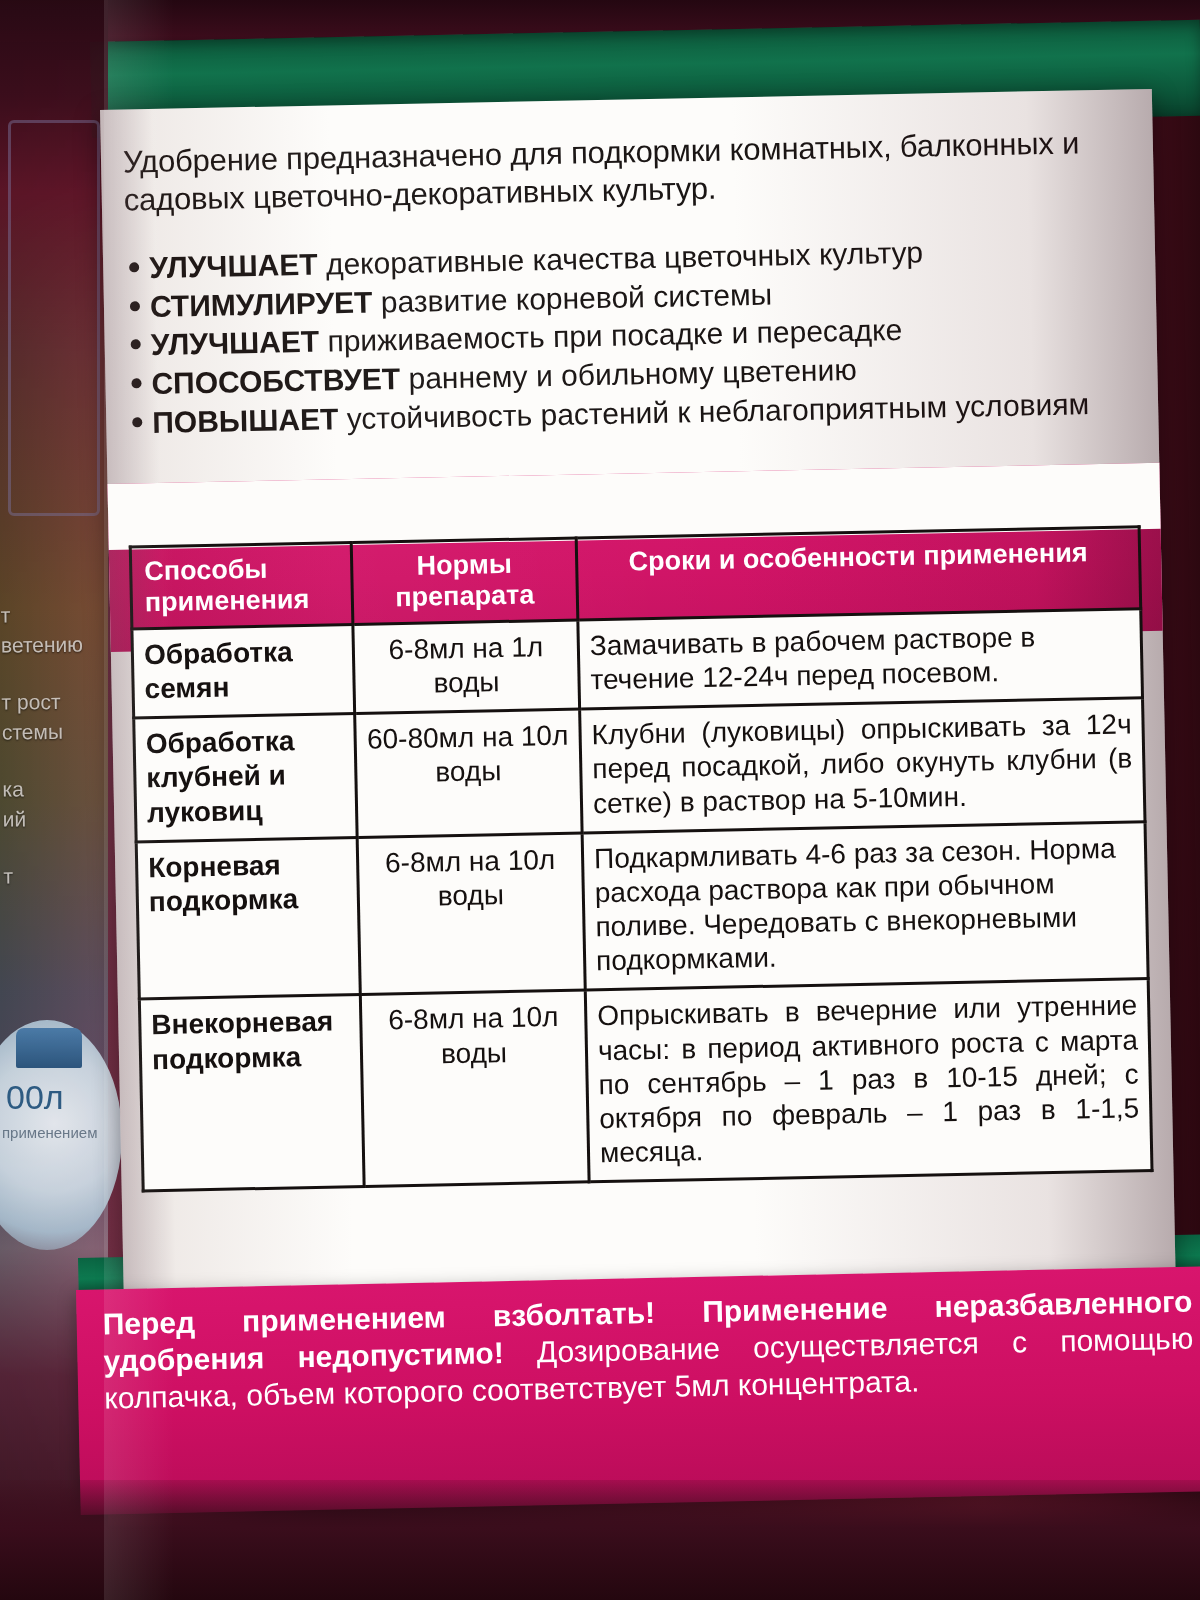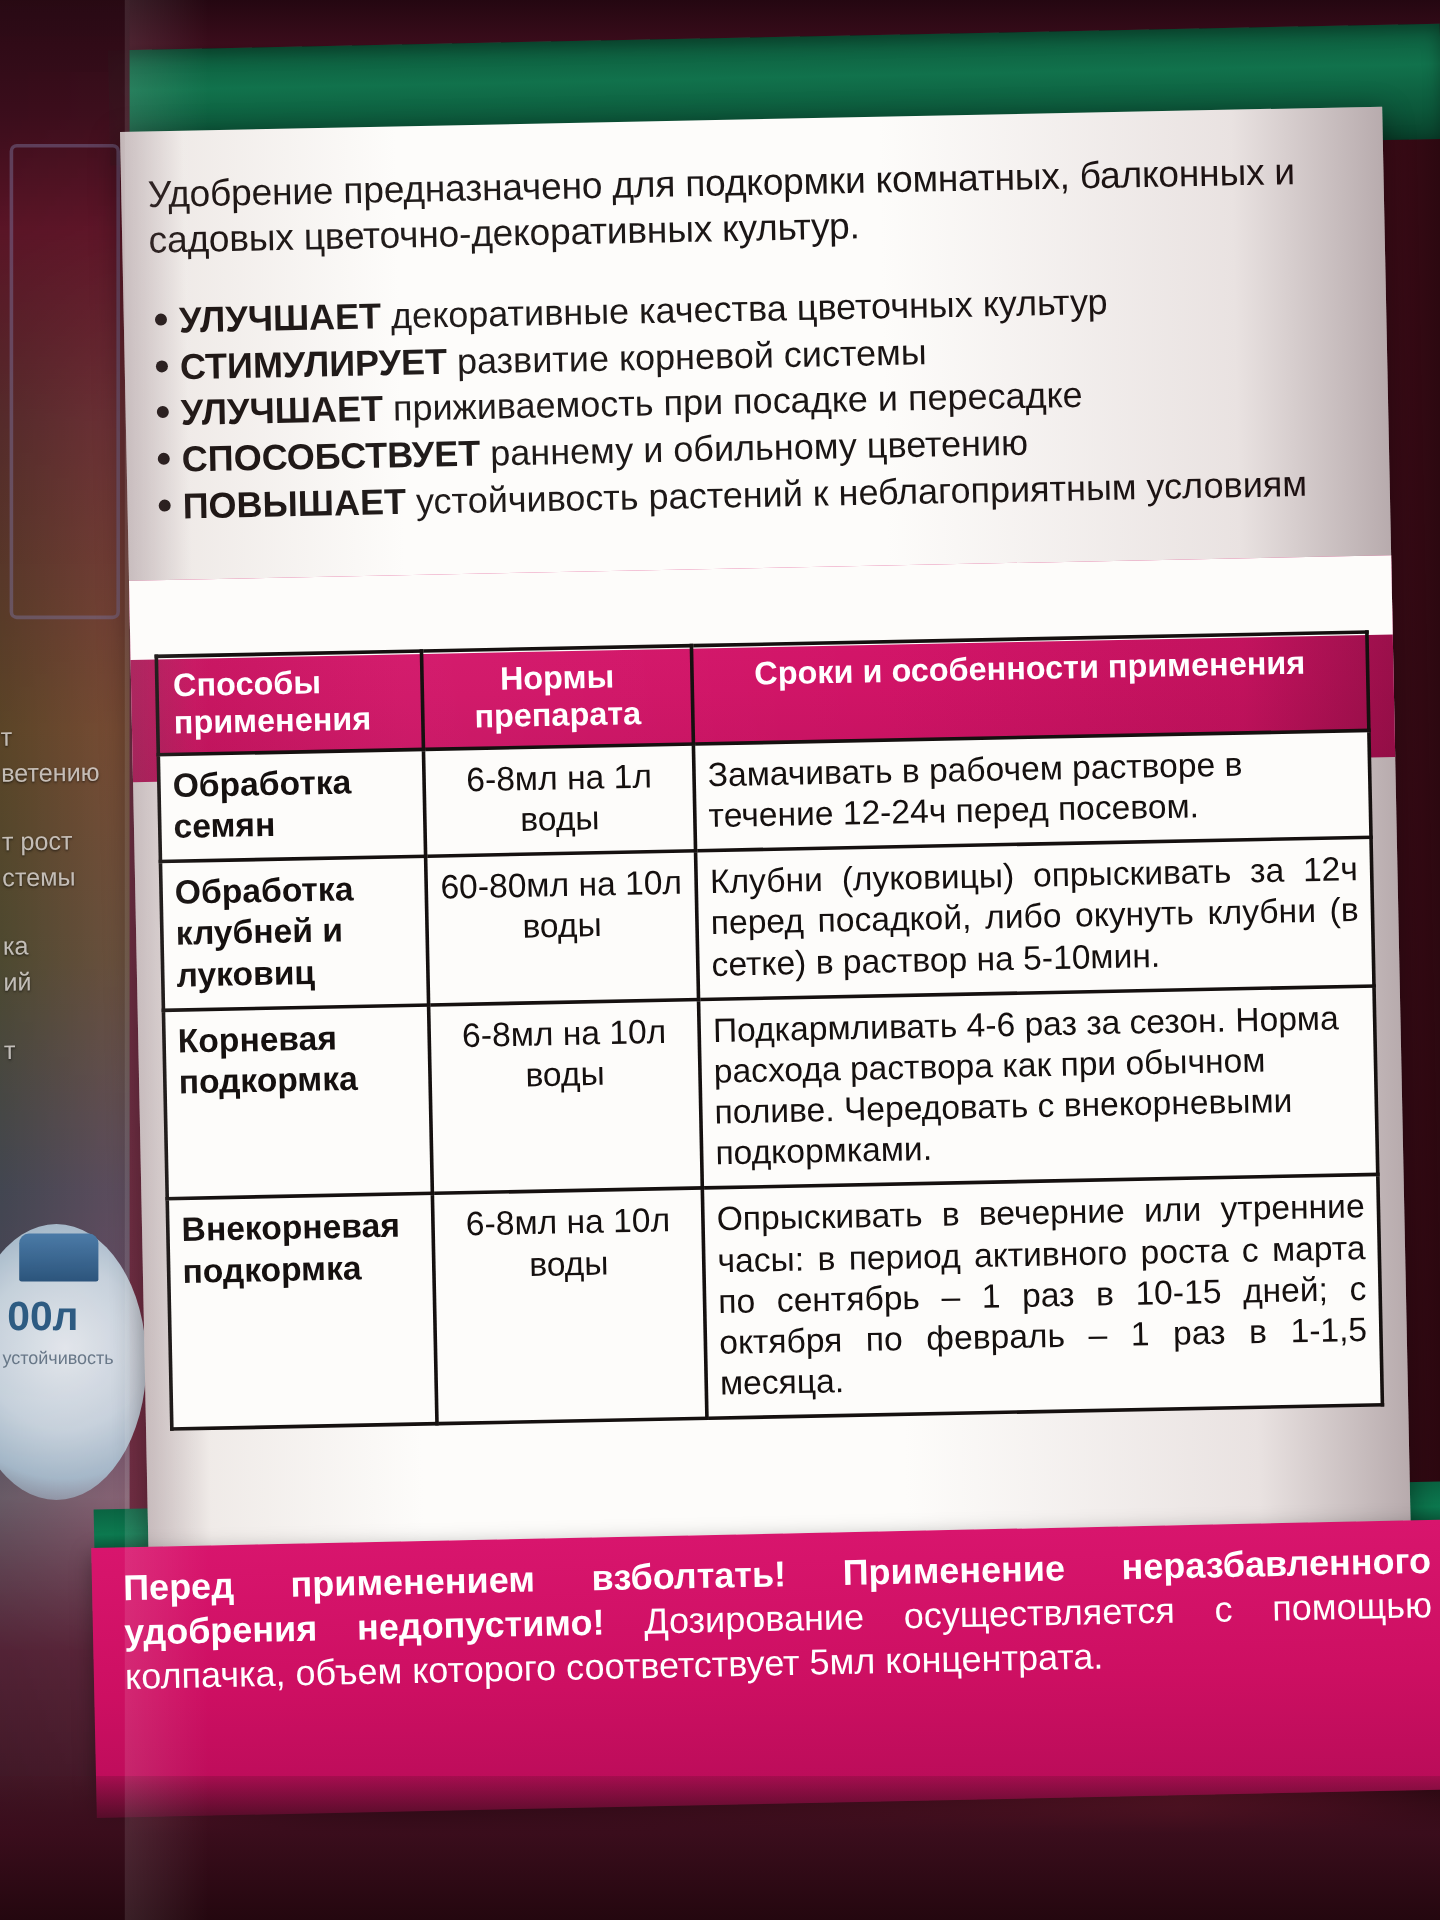--- a/index.html
+++ b/index.html
@@ -82,21 +82,21 @@
     top: 1020px;
     width: 150px;
     height: 230px;
     border-radius: 50%;
     background: radial-gradient(circle at 55% 45%, #eef3f7 0%, #cfdce6 45%, #a9bfd0 72%, rgba(120,140,160,0.2) 100%);
     opacity: 0.92;
     filter: blur(0.3px);
   }
   #left-badge .bd-t1 {
     position: absolute; left: 34px; top: 58px;
-    font-size: 34px; font-weight: bold; color: #2b5d86;
+    font-size: 34px; font-weight: normal; color: #2b5d86;
   }
   #left-badge .bd-t2 {
     position: absolute; left: 30px; top: 104px;
     font-size: 15px; color: #6a7c8c; width: 110px; line-height: 1.2;
   }
   #left-badge .bd-cap {
     position: absolute; left: 44px; top: 8px;
     width: 66px; height: 40px; border-radius: 8px 8px 2px 2px;
     background: linear-gradient(180deg,#4b7fae,#29567f);
   }
@@ -307,21 +307,21 @@
     <div style="height:26px"></div>
     <div>ка</div>
     <div>ий</div>
     <div style="height:26px"></div>
     <div>т</div>
   </div>
 
   <div id="left-badge">
     <div class="bd-cap"></div>
     <div class="bd-t1">00л</div>
-    <div class="bd-t2">устойчивость</div>
+    <div class="bd-t2">применением</div>
   </div>
 
   <div class="wm" style="left:340px; top:150px;">НИССА</div>
   <div class="wm" style="left:820px; top:128px;">НИССА</div>
   <div class="wm" style="left:230px; top:470px;">НИССА</div>
   <div class="wm" style="left:905px; top:700px;">НИССА</div>
   <div class="wm" style="left:330px; top:960px;">НИССА</div>
   <div class="wm" style="left:190px; top:1250px;">НИССА</div>
   <div class="wm" style="left:700px; top:1270px;">НИССА</div>
   <div class="wm" style="left:1000px; top:1010px;">НИССА</div>

